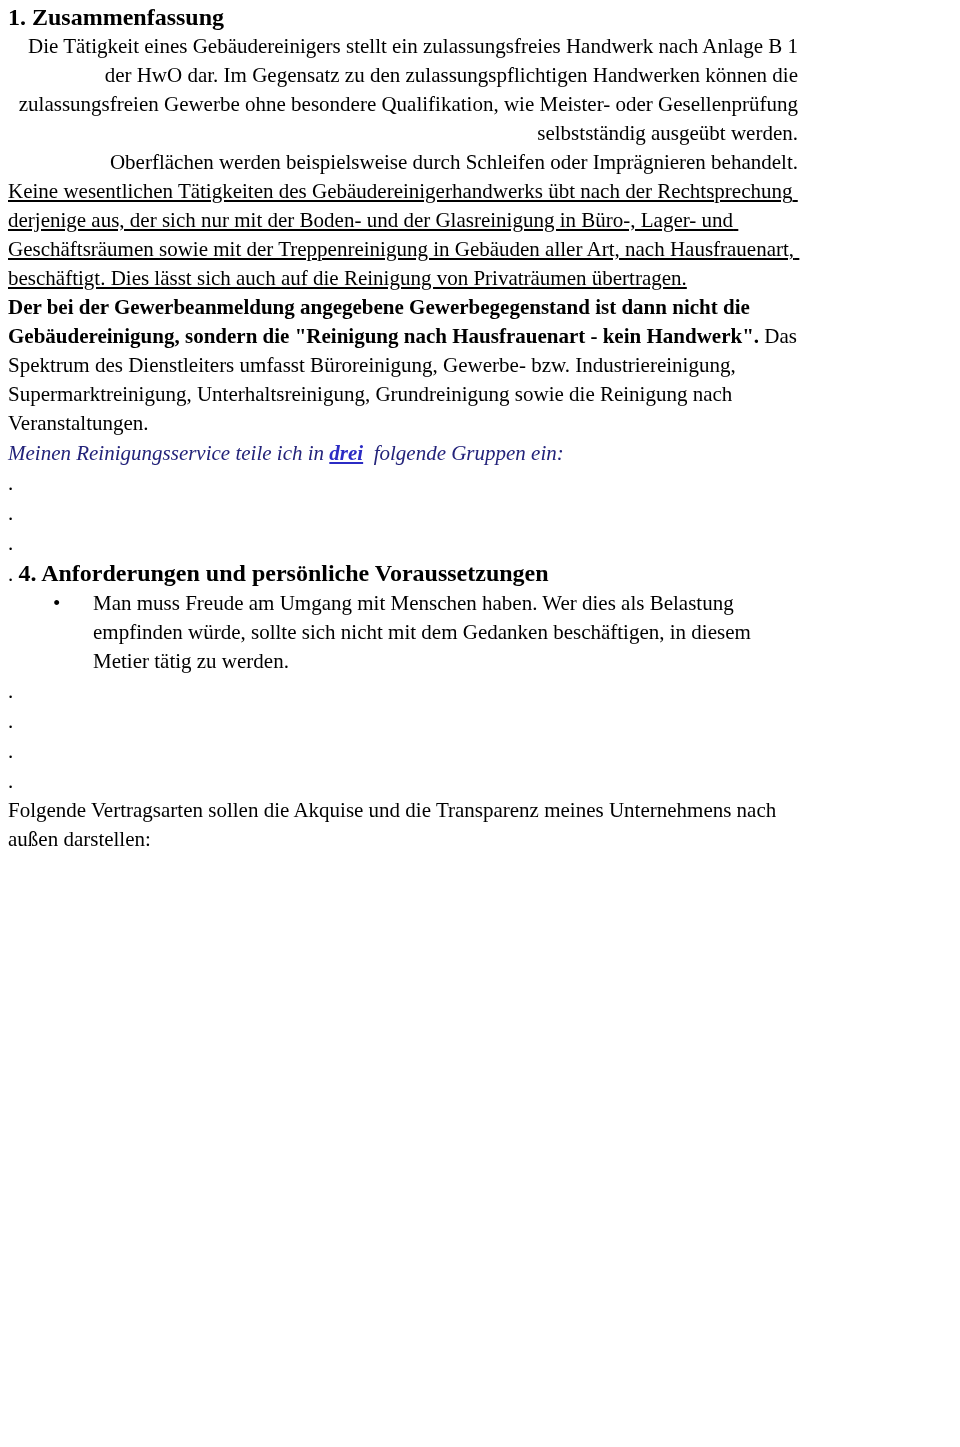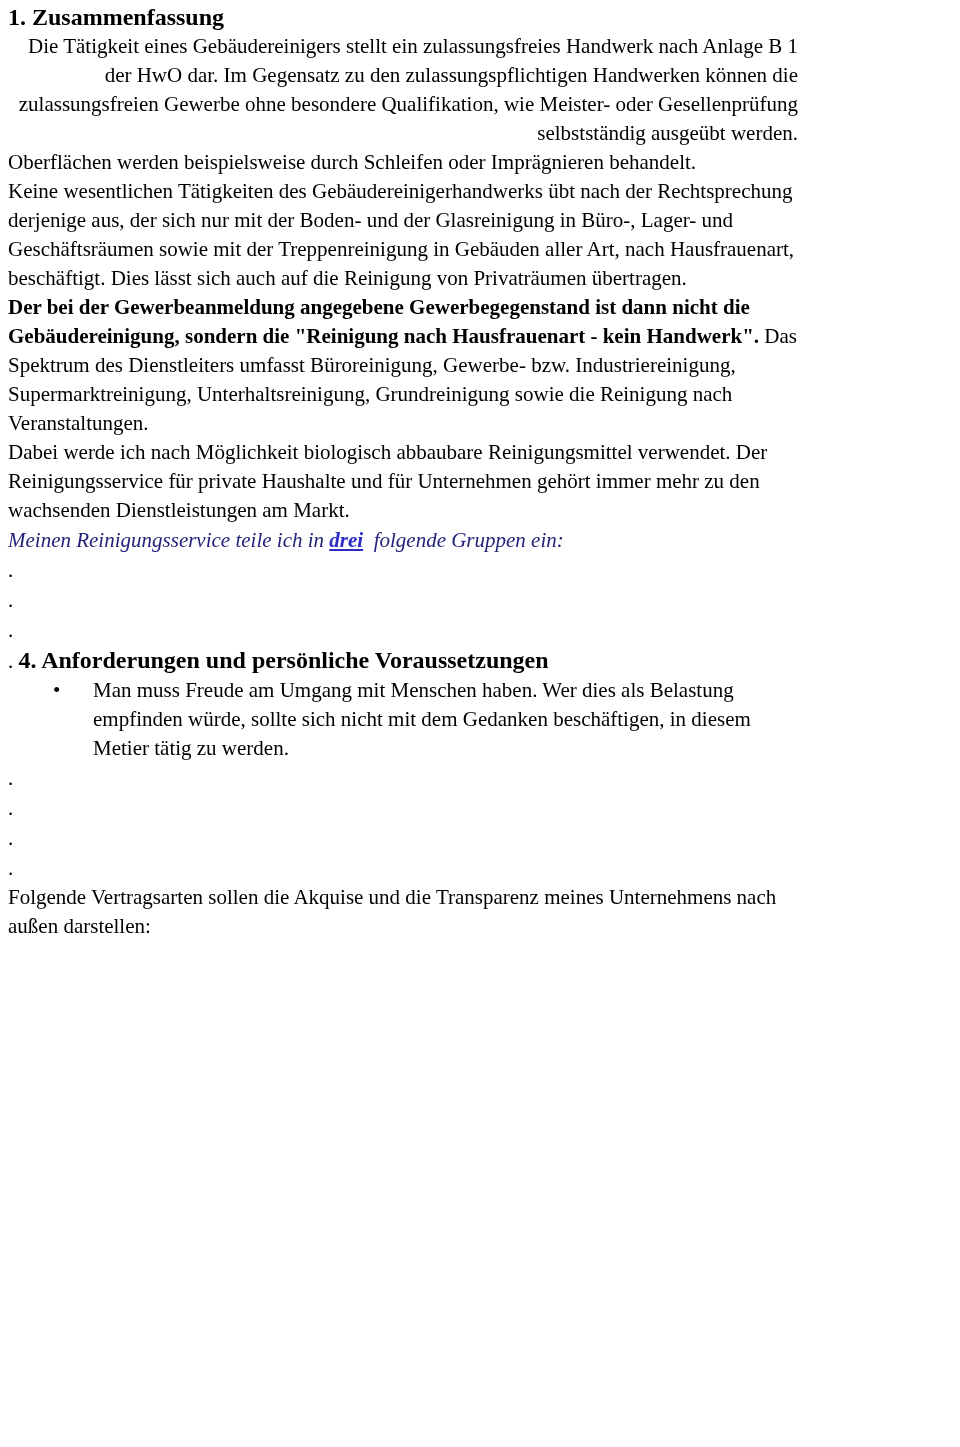--- a/index.html
+++ b/index.html
@@ -30,22 +30,22 @@
   }
   h1.doc-h {
     font-size: 24px;
     line-height: 30px;
     font-weight: bold;
     padding-top: 2px;
   }
   p.body-par { line-height: 29px; }
   .mt-intro     { margin-top: 17px; text-align: right; }
   .mt-tasks     { margin-top: 10px; }
-  .mt-surfaces  { margin-top: 22px; }
-  .mt-caselaw   { margin-top: 25px; }
+  .mt-surfaces  { margin-top: 22px; text-align: right; }
+  .mt-caselaw   { margin-top: 25px; text-decoration: underline; }
   .mt-trade     { margin-top: 27px; }
   .mt-eco       { margin-top: 34px; }
   .mt-blueintro { margin-top: 30px; }
   .mt-groupa    { margin-top: 28px; }
   .mt-dots1     { margin-top: 3px; }
   .mt-bullets   { margin-top: 25px; }
   .mt-cleaner   { margin-top: 32px; }
   .mt-dots2     { margin-top: 34px; }
   .mt-dots3     { margin-top: 2px; }
   .mt-contracts { margin-top: 16px; }
@@ -96,21 +96,20 @@
 
   <p class="body-par mt-intro">Die Tätigkeit eines Gebäudereinigers stellt ein zulassungsfreies Handwerk nach Anlage B 1 der HwO dar. Im Gegensatz zu den zulassungspflichtigen Handwerken können die zulassungsfreien Gewerbe ohne besondere Qualifikation, wie Meister- oder Gesellenprüfung selbstständig ausgeübt werden.</p>
 
 
   <p class="body-par mt-surfaces">Oberflächen werden beispielsweise durch Schleifen oder Imprägnieren behandelt.</p>
 
   <p class="body-par mt-caselaw">Keine wesentlichen Tätigkeiten des Gebäudereinigerhandwerks übt nach der Rechtsprechung derjenige aus, der sich nur mit der Boden- und der Glasreinigung in Büro-, Lager- und Geschäftsräumen sowie mit der Treppenreinigung in Gebäuden aller Art, nach Hausfrauenart, beschäftigt. Dies lässt sich auch auf die Reinigung von Privaträumen übertragen.</p>
 
   <p class="body-par mt-trade"><strong>Der bei der Gewerbeanmeldung angegebene Gewerbegegenstand ist dann nicht die Gebäudereinigung, sondern die "Reinigung nach Hausfrauenart - kein Handwerk".</strong><span> Das Spektrum des Dienstleiters umfasst Büroreinigung, Gewerbe- bzw. Industriereinigung, Supermarktreinigung, Unterhaltsreinigung, Grundreinigung sowie die Reinigung nach Veranstaltungen.</span></p>
 
-  <p class="body-par mt-eco">Dabei werde ich nach Möglichkeit biologisch abbaubare Reinigungsmittel verwendet. Der Reinigungsservice für private Haushalte und für Unternehmen gehört immer mehr zu den wachsenden Dienstleistungen am Markt.</p>
 
   <p class="blue-line mt-blueintro"><span>Meinen Reinigungsservice teile ich in </span><span class="drei-emph">drei</span><span>  folgende Gruppen ein:</span></p>
 
 
   <p class="dot-line mt-dots1">.</p>
   <p class="dot-line">.</p>
   <p class="dot-line">.</p>
 
   <h2 class="doc-h"><span class="h-prefix">. </span><span>4. Anforderungen und persönliche Voraussetzungen</span></h2>
 

